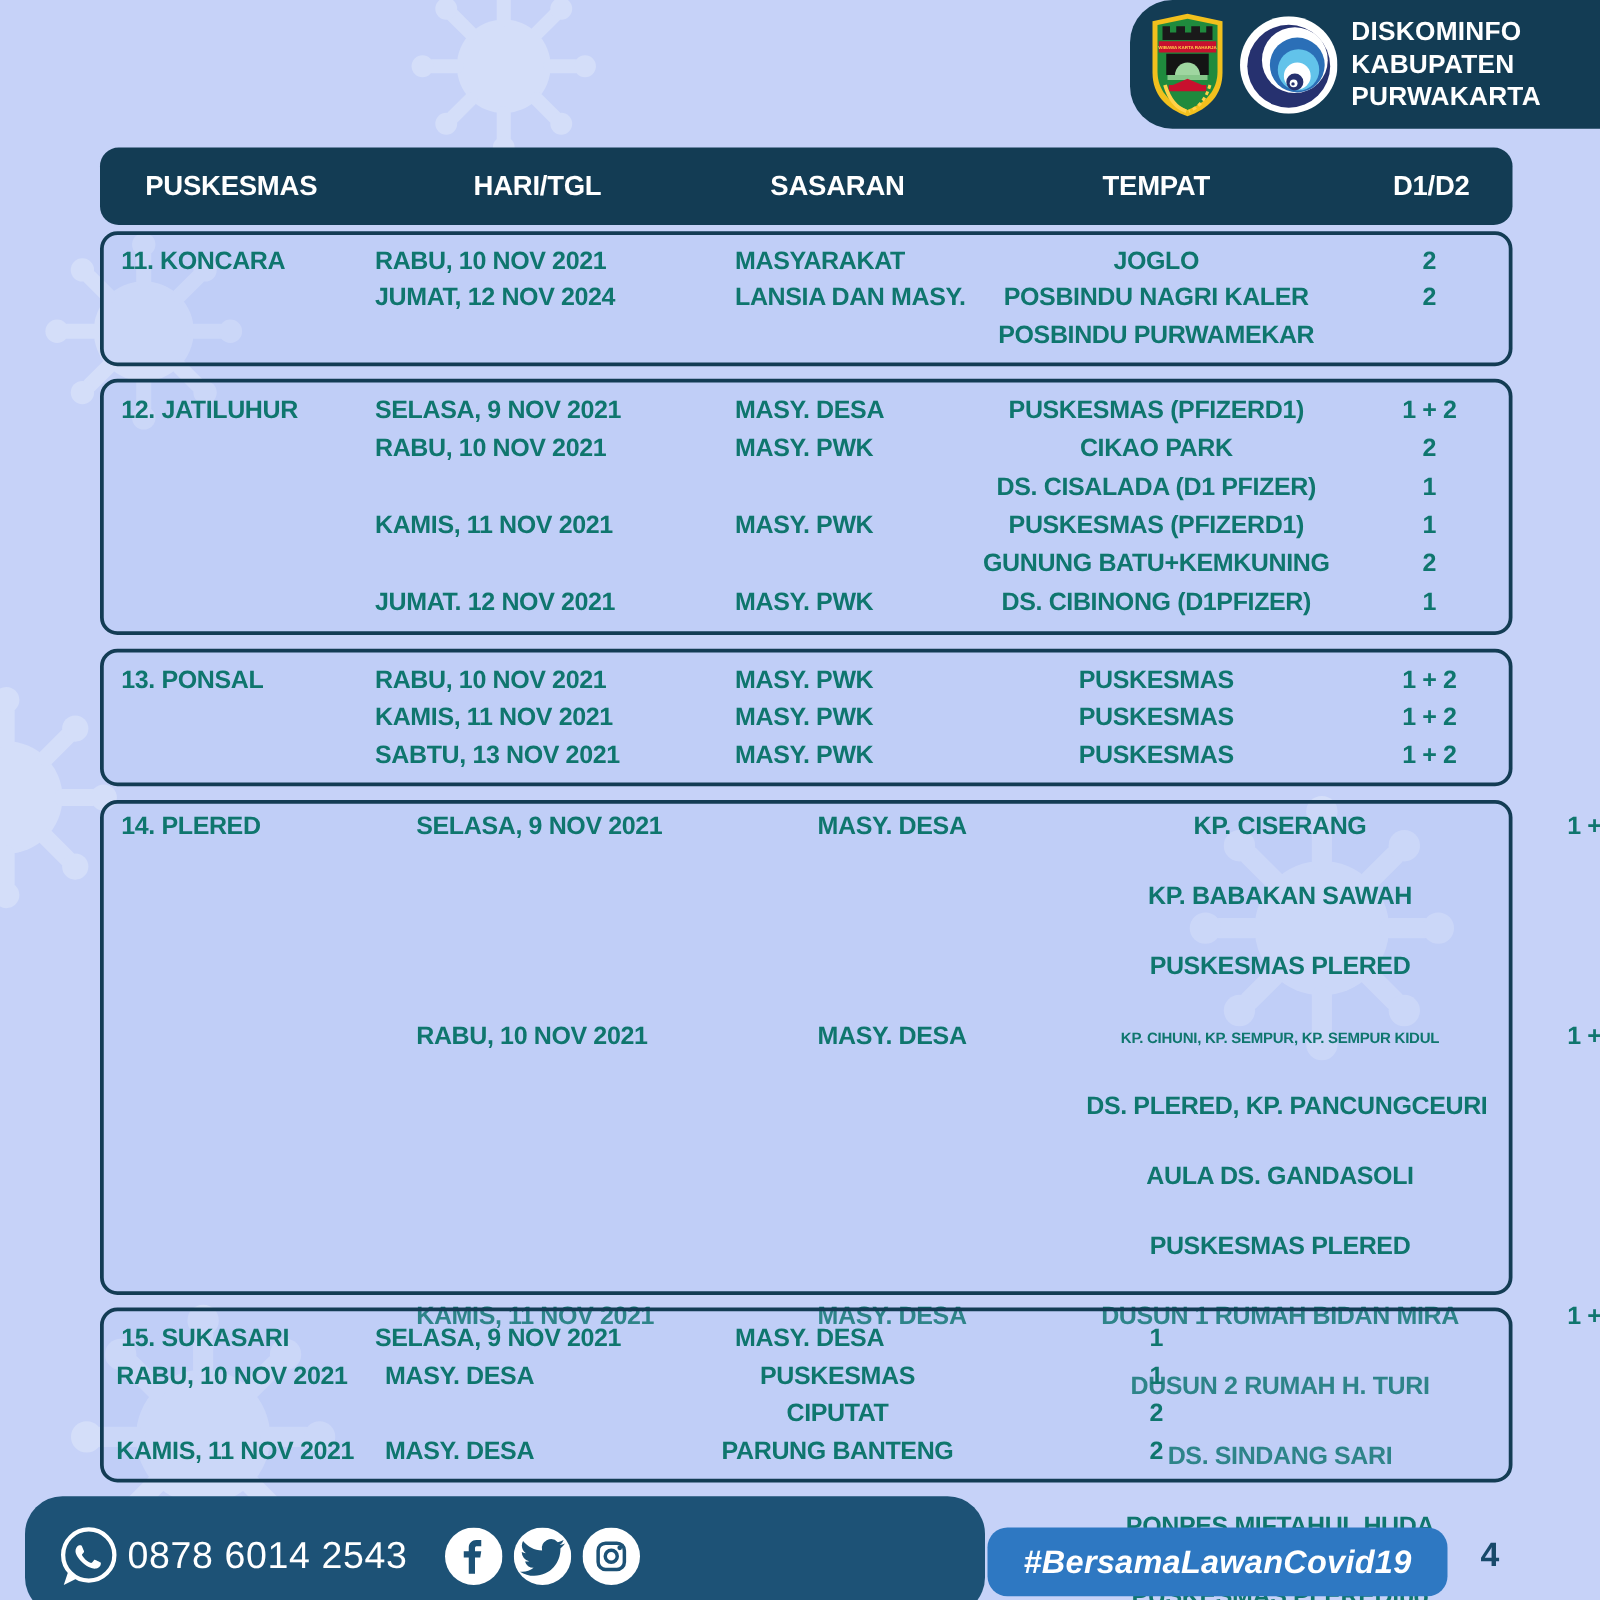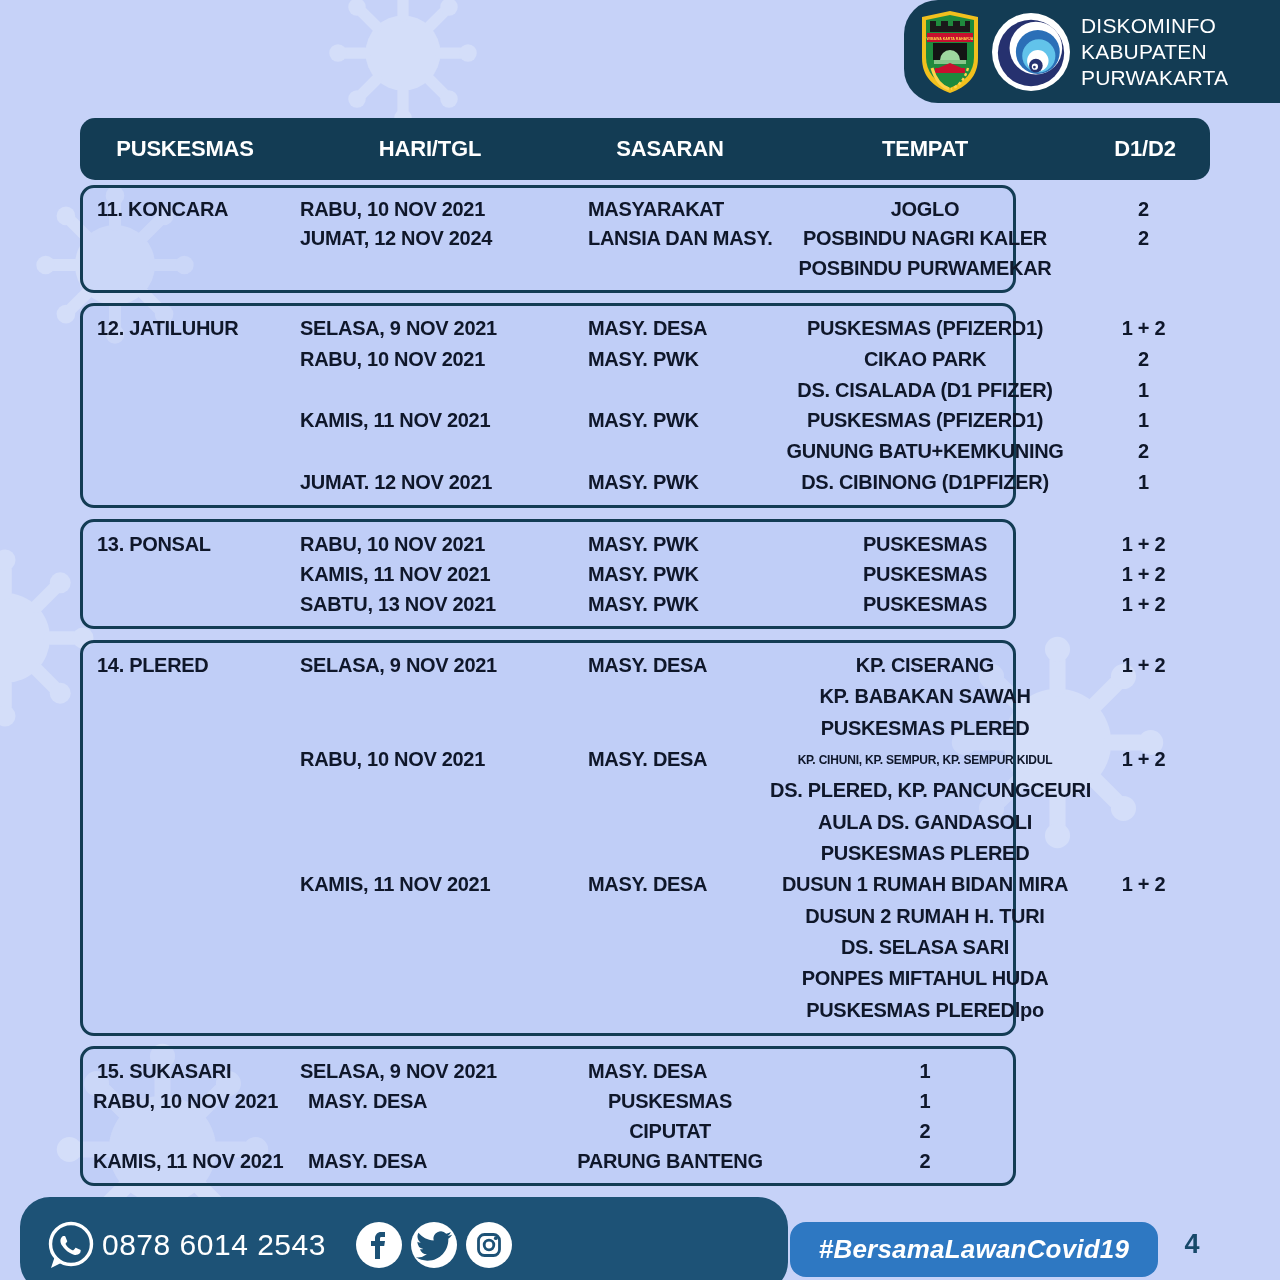--- a/index.html
+++ b/index.html
@@ -4,36 +4,36 @@
 <style>
   html,body{margin:0;padding:0;background:#9fb4e8;}
   .page{position:relative;width:1280px;height:1280px;overflow:hidden;
         background:#c6d2f8;font-family:"Liberation Sans",sans-serif;}
   
   .virus{position:absolute;color:#d4def9;z-index:0;}
   
   .banner{position:absolute;right:0;top:0;width:376px;height:103px;background:#133c54;
           border-radius:34px 0 0 34px;display:flex;align-items:center;gap:11px;
           padding-left:15px;box-sizing:border-box;z-index:3;}
-  .banner-title{color:#fff;font-weight:normal;font-size:21px;line-height:26px;letter-spacing:.2px;}
+  .banner-title{color:#fff;font-weight:bold;font-size:21px;line-height:26px;letter-spacing:.2px;}
   
   .thead{position:absolute;left:80px;top:118px;width:1130px;height:62px;background:#133c54;
          border-radius:15px;display:grid;grid-template-columns:210px 280px 200px 310px 130px;
          align-items:center;z-index:2;}
   .th{color:#fff;font-weight:bold;font-size:22px;text-align:center;letter-spacing:-.2px;}
   
-  .sbox{position:absolute;left:80px;width:936px;border:3px solid #133c54;border-radius:14px;
+  .sbox{position:absolute;left:80px;width:1130px;border:3px solid #133c54;border-radius:14px;
         box-sizing:border-box;background:rgba(168,190,246,.20);display:grid;
         grid-template-columns:207px 280px 200px 310px 127px;grid-auto-rows:1fr;
-        padding:7px 0;z-index:1;color:#0f172a;font-weight:bold;font-size:20px;
+        padding:7px 0;z-index:1;color:#0f766e;font-weight:bold;font-size:20px;
         letter-spacing:-.3px;align-items:center;}
   .box-0{top:185px;height:108px;}
   .box-1{top:303px;height:205px;}
   .box-2{top:519px;height:110px;}
-  .box-3{top:640px;height:396px;}
+  .box-3{top:640px;height:396px;gap:33px;}
   .box-4{top:1046px;height:140px;}
   .cn{padding-left:14px;white-space:nowrap;}
   .ch{padding-left:10px;white-space:nowrap;}
   .cs{padding-left:18px;white-space:nowrap;}
   .ct{text-align:center;white-space:nowrap;}
   .cd{text-align:center;white-space:nowrap;}
   .sm{font-size:12px;letter-spacing:-.2px;}
   
   .footer-left{position:absolute;left:20px;top:1197px;width:768px;height:95px;background:#1d5276;
                border-radius:30px;display:flex;align-items:center;padding-left:24px;
@@ -248,21 +248,21 @@
         <div class="ct">DUSUN 1 RUMAH BIDAN MIRA</div>
         <div class="cd">1 + 2</div>
         <div class="cn"></div>
         <div class="ch"></div>
         <div class="cs"></div>
         <div class="ct">DUSUN 2 RUMAH H. TURI</div>
         <div class="cd"></div>
         <div class="cn"></div>
         <div class="ch"></div>
         <div class="cs"></div>
-        <div class="ct">DS. SELASA SARI</div>
+        <div class="ct">DS. SINDANG SARI</div>
         <div class="cd"></div>
         <div class="cn"></div>
         <div class="ch"></div>
         <div class="cs"></div>
         <div class="ct">PONPES MIFTAHUL HUDA</div>
         <div class="cd"></div>
         <div class="cn"></div>
         <div class="ch"></div>
         <div class="cs"></div>
         <div class="ct">PUSKESMAS PLEREDlpo</div>

